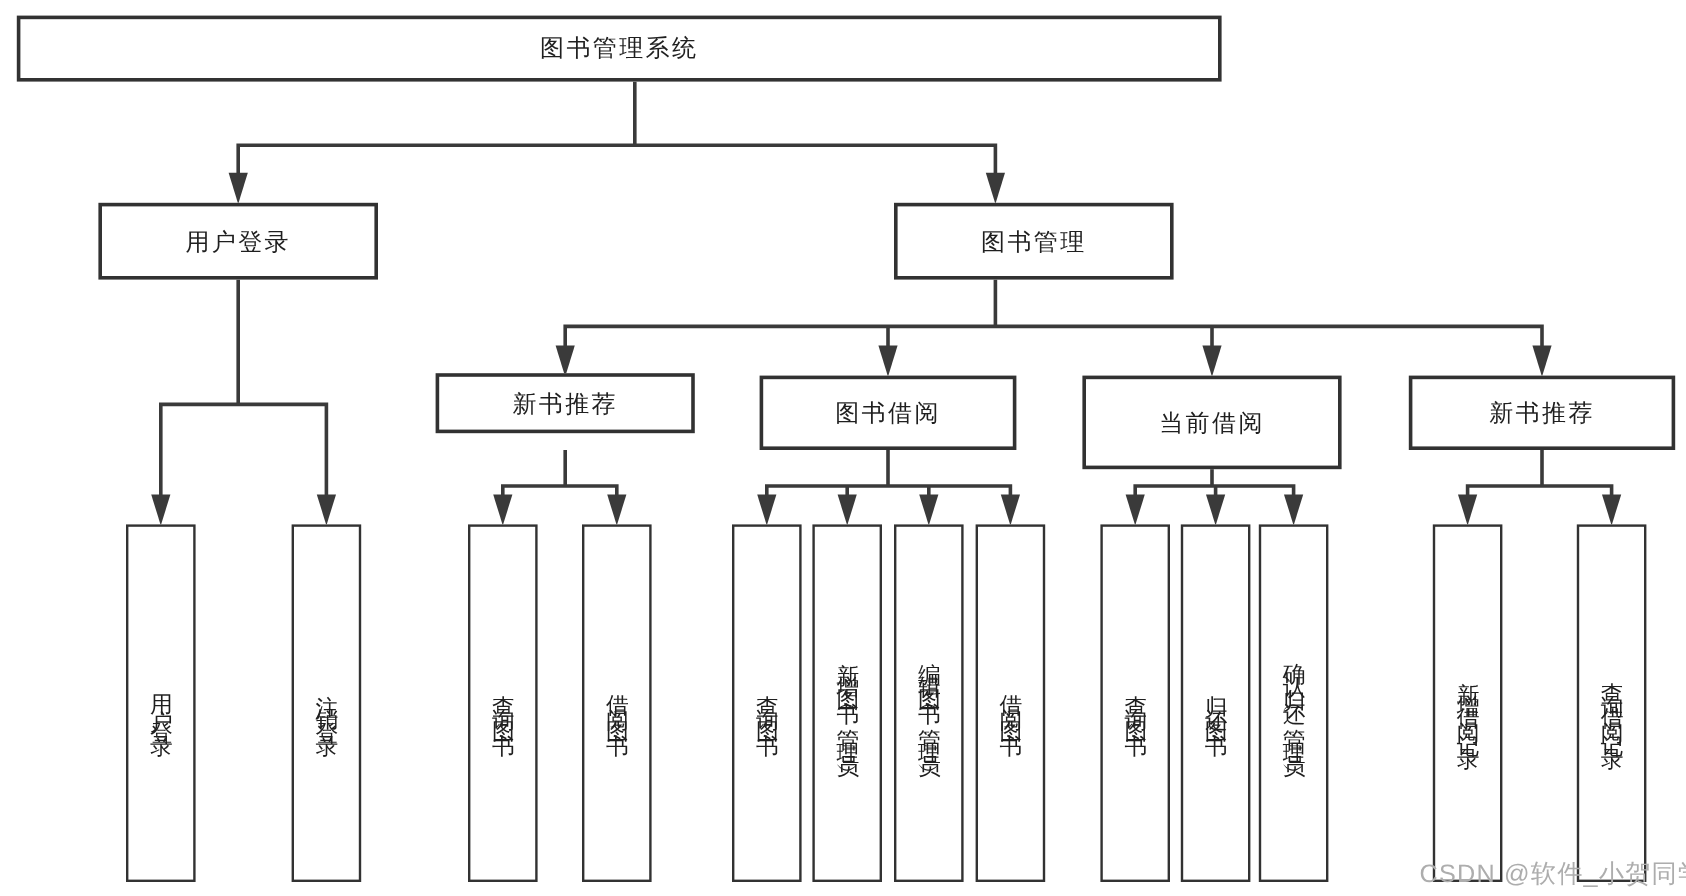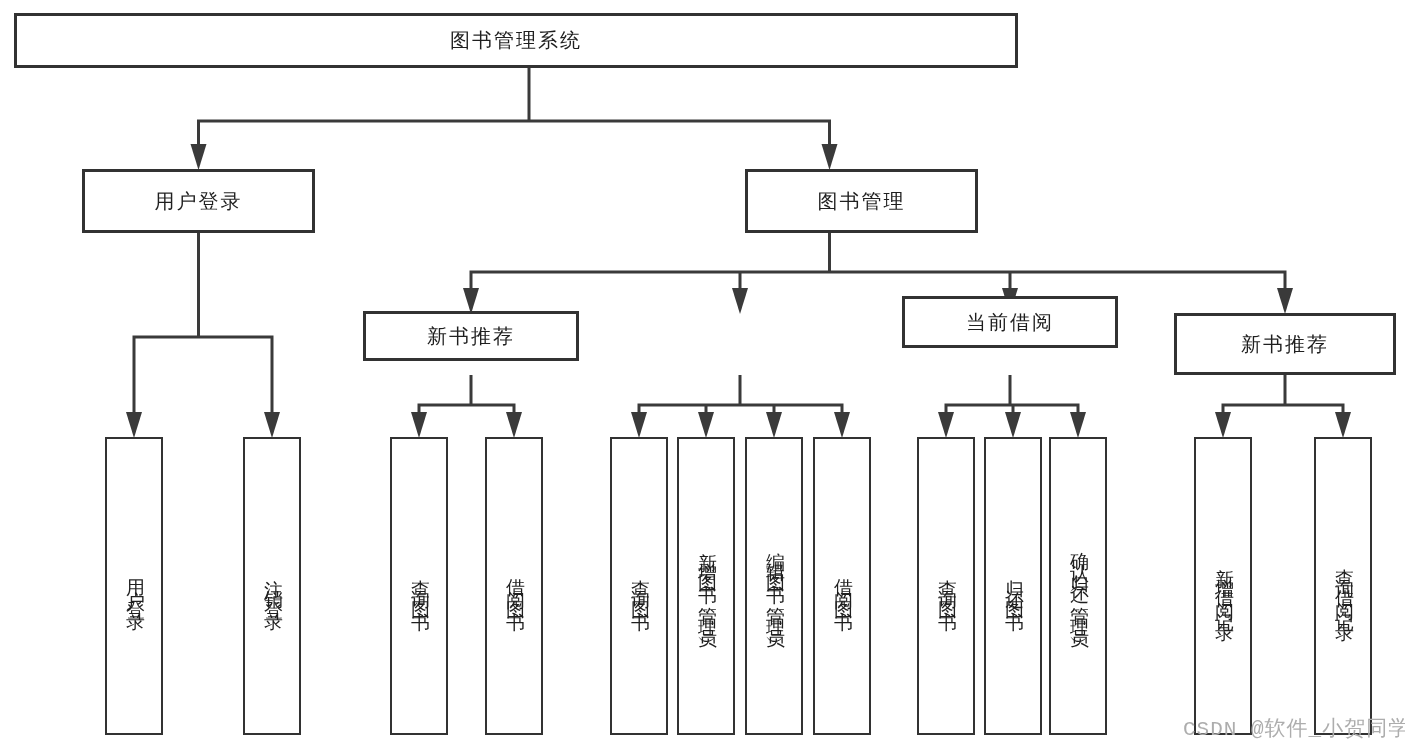--- a/index.html
+++ b/index.html
@@ -1,18 +1,18 @@
 <!DOCTYPE html>
 <html><head>
 <meta charset="utf-8">
 <style>
   html,body{margin:0;padding:0;background:#ffffff;}
   .canvas{
     position:relative;width:1405px;height:747px;background:#ffffff;overflow:hidden;
-    font-family:Liberation Mono, monospace;color:#1f1f1f;
+    font-family:Liberation Sans, sans-serif;color:#1f1f1f;
   }
   .box{
     position:absolute;box-sizing:border-box;background:#ffffff;
     border:3px solid #323232;display:flex;align-items:center;justify-content:center;
     z-index:2;
   }
   .box.h{font-size:20px;letter-spacing:2px;white-space:nowrap;}
   .box.v{
     border-width:2.5px;
     writing-mode:vertical-rl;text-orientation:mixed;
@@ -61,21 +61,22 @@
       <polygon points="1335,412 1351,412 1343,438"></polygon>
     </g>
   </svg>
 
   <div class="box h" style="left:14px;top:13px;width:1004px;height:55px">图书管理系统</div>
 
   <div class="box h" style="left:82px;top:169px;width:233px;height:64px">用户登录</div>
   <div class="box h" style="left:745px;top:169px;width:233px;height:64px">图书管理</div>
 
   <div class="box h" style="left:363px;top:311px;width:216px;height:50px">新书推荐</div>
-  <div class="box h" style="left:902px;top:296px;width:216px;height:52px">当前借阅</div>
+  <div class="box h" style="left:633px;top:313px;width:214px;height:62px">图书借阅</div>
+  <div class="box h" style="left:902px;top:313px;width:216px;height:78px">当前借阅</div>
   <div class="box h" style="left:1174px;top:313px;width:222px;height:62px">新书推荐</div>
 
   <div class="box v" style="left:105px;top:437px;width:58px;height:298px">用户登录</div>
   <div class="box v" style="left:243px;top:437px;width:58px;height:298px">注销登录</div>
 
   <div class="box v" style="left:390px;top:437px;width:58px;height:298px">查询图书</div>
   <div class="box v" style="left:485px;top:437px;width:58px;height:298px">借阅图书</div>
 
   <div class="box v" style="left:610px;top:437px;width:58px;height:298px">查询图书</div>
   <div class="box v" style="left:677px;top:437px;width:58px;height:298px">新增图书（管理员）</div>

